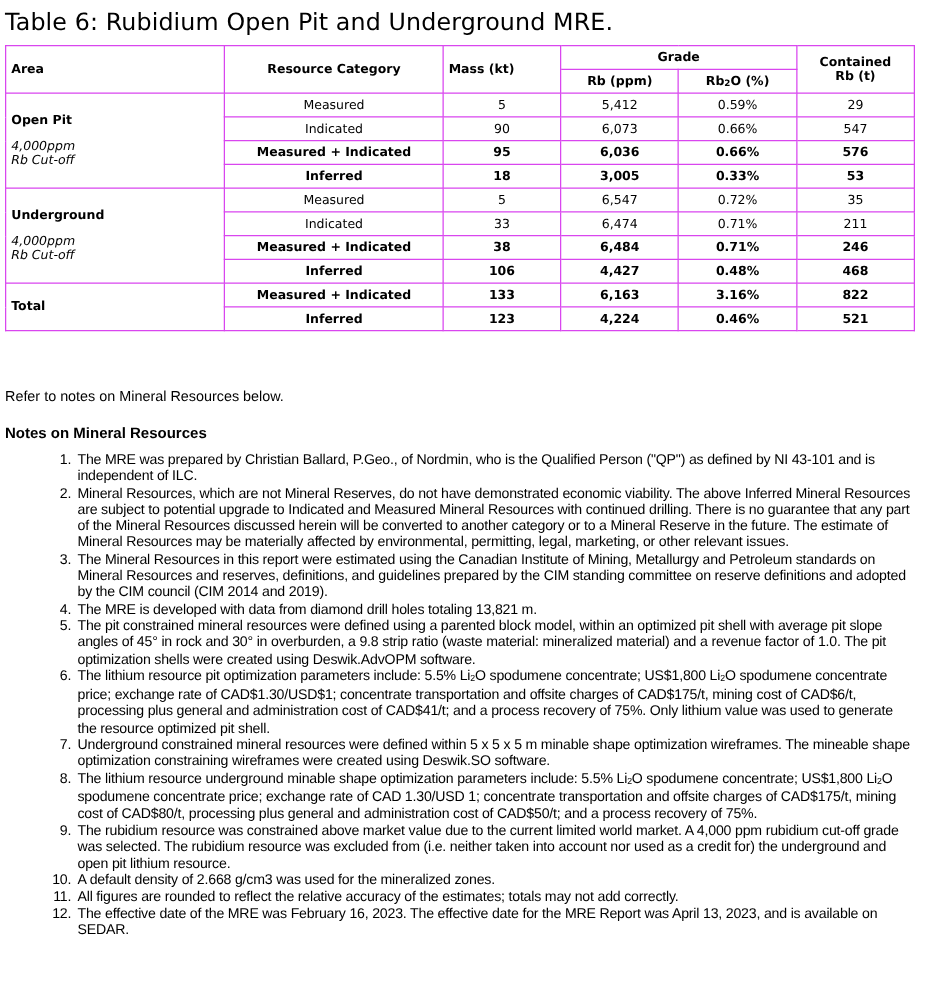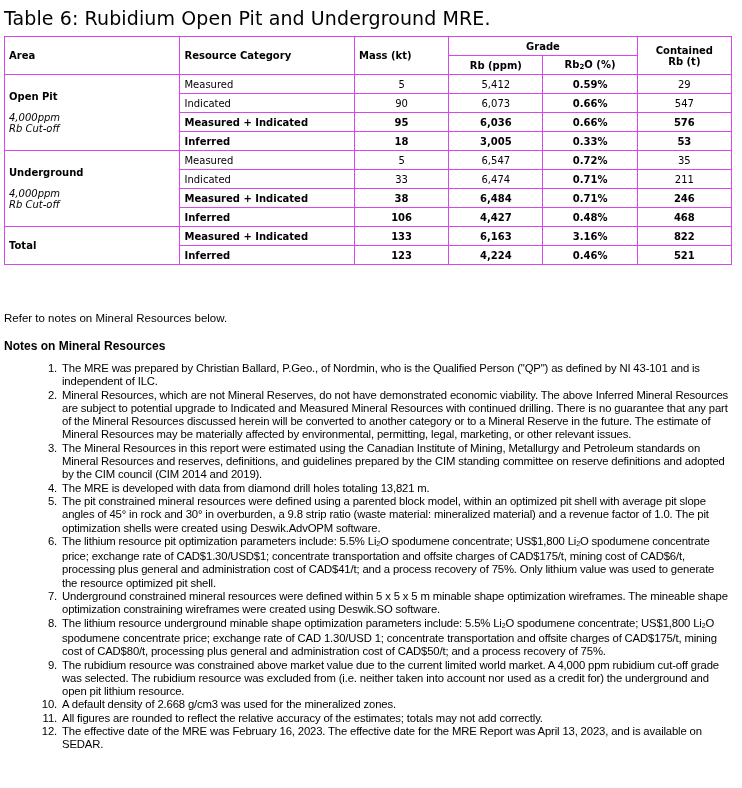--- a/index.html
+++ b/index.html
@@ -16,24 +16,24 @@
     position: absolute; left: 4px; top: 36px;
     width: 728px; border-collapse: collapse;
     font-size: 10px;
   }
   table.mre td, table.mre th {
     border: 1px solid #d946ef; padding: 0 4px; height: 18px;
     vertical-align: middle;
   }
   table.mre th { font-weight: bold; }
   .c-area { width: 166px; text-align: left; }
-  .c-cat { width: 165px; text-align: left; }
+  .c-cat { width: 165px; text-align: center; }
   .c-mass { width: 85px; text-align: left; }
   .c-ppm { width: 85px; text-align: center; }
-  .c-pct { width: 85px; text-align: center; font-weight: bold; }
+  .c-pct { width: 85px; text-align: center; }
   .c-rb { width: 85px; text-align: center; }
   th.hdr-tall { height: 36px; margin-left: 46px; }
   td.area { vertical-align: top; padding-top: 3px; }
   .area-name { font-weight: bold; display: block; }
   .area-note { font-style: italic; display: block; margin-top: 10px; line-height: 11px; }
   tr.bold td { font-weight: bold; }
   td.num { text-align: center; }
   sub { font-size: 7px; vertical-align: -1px; }
   .refer {
     position: absolute; left: 4px; top: 312px; font-size: 11.5px;

